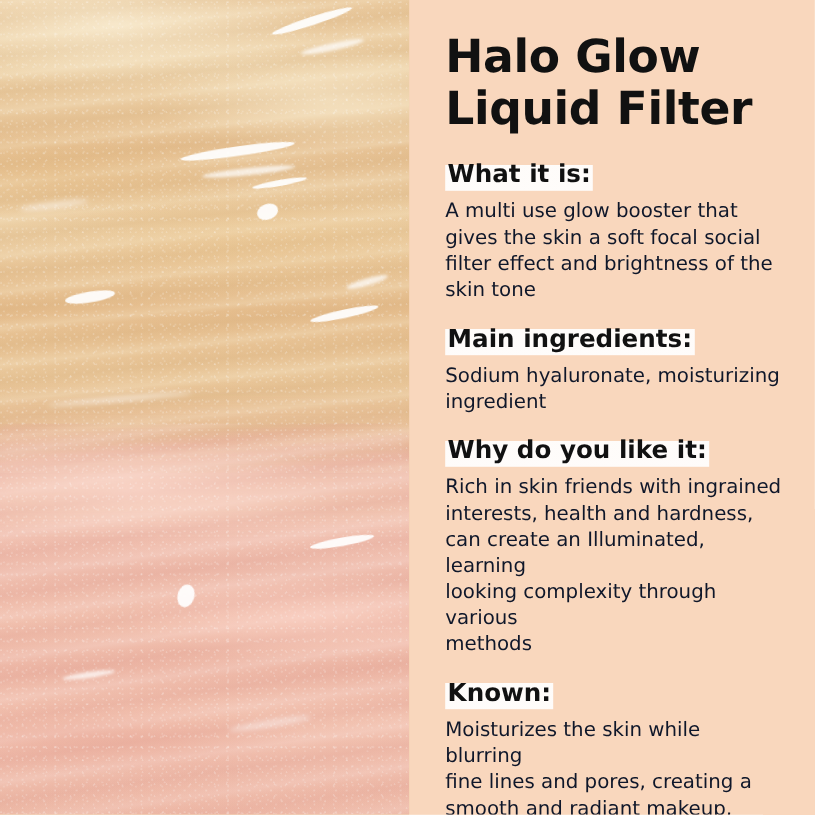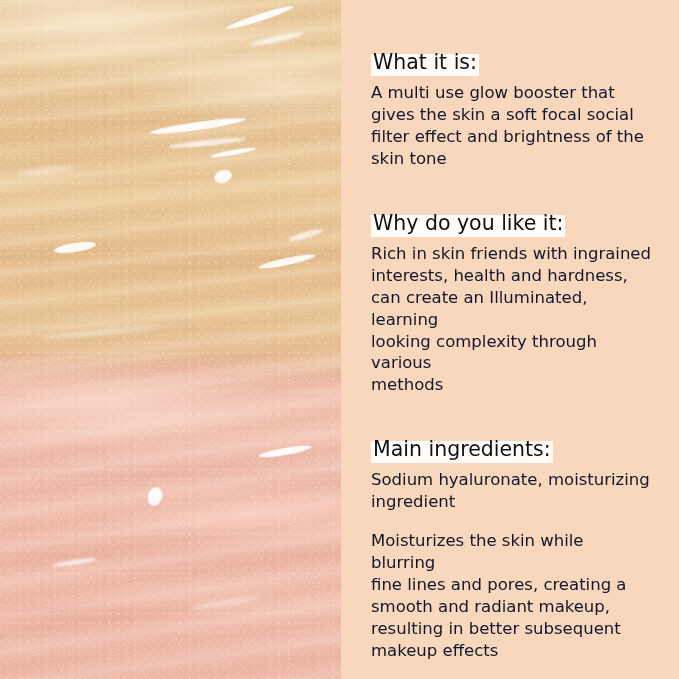--- a/index.html
+++ b/index.html
@@ -134,31 +134,30 @@
     line-height: 1.12;
     color: #111111;
     letter-spacing: -0.3px;
     margin: 0 0 22px 0;
   }
   .section { margin-bottom: 17px; }
   .section:last-child { margin-bottom: 0; }
   .sec-head {
     display: inline-block;
     font-size: 20.5px;
-    font-weight: normal;
+    font-weight: bold;
     color: #111111;
     line-height: 1.22;
     background: linear-gradient(to bottom,
         rgba(255,255,255,0) 0%,
         rgba(255,255,255,0) 16%,
         rgba(255,255,255,0.92) 16%,
         rgba(255,255,255,0.92) 100%);
     padding: 0 2px 1px 2px;
     margin-bottom: 6px;
-    margin-top: 24px;
   }
   .sec-body {
     font-size: 16.5px;
     line-height: 1.33;
     color: #0f172a;
     margin: 0;
     white-space: pre-line;
   }
 </style>
 </head>
@@ -187,45 +186,47 @@
     <div class="streak faint" style="left:16px; top:168px; width:58px; height:6px; transform:rotate(-7deg);"></div>
     <div class="streak" style="left:258px; top:448px; width:54px; height:7px; transform:rotate(-10deg);"></div>
     <div class="streak" style="left:148px; top:487px; width:14px; height:19px; transform:rotate(16deg);"></div>
     <div class="streak soft" style="left:52px; top:560px; width:44px; height:5px; transform:rotate(-8deg);"></div>
     <div class="streak faint" style="left:190px; top:600px; width:70px; height:6px; transform:rotate(-9deg);"></div>
     <div class="streak faint" style="left:40px; top:330px; width:120px; height:5px; transform:rotate(-5deg);"></div>
   </div>
 
   <div class="panel">
 
+    <h1 class="title"><span>Halo Glow</span><br><span>Liquid Filter</span></h1>
 
     <div class="section">
       <div class="sec-head">What it is:</div>
       <p class="sec-body">A multi use glow booster that
 gives the skin a soft focal social
 filter effect and brightness of the
 skin tone</p>
+    </div>
+
+    <div class="section">
+      <div class="sec-head">Main ingredients:</div>
+      <p class="sec-body">Sodium hyaluronate, moisturizing
+ingredient</p>
     </div>
 
     <div class="section">
       <div class="sec-head">Why do you like it:</div>
       <p class="sec-body">Rich in skin friends with ingrained
 interests, health and hardness,
 can create an Illuminated, learning
 looking complexity through various
 methods</p>
     </div>
 
     <div class="section">
-      <div class="sec-head">Main ingredients:</div>
-      <p class="sec-body">Sodium hyaluronate, moisturizing
-ingredient</p>
-    </div>
-
-    <div class="section">
+      <div class="sec-head">Known:</div>
       <p class="sec-body">Moisturizes the skin while blurring
 fine lines and pores, creating a
 smooth and radiant makeup,
 resulting in better subsequent
 makeup effects</p>
     </div>
 
   </div>
 </div>
 

